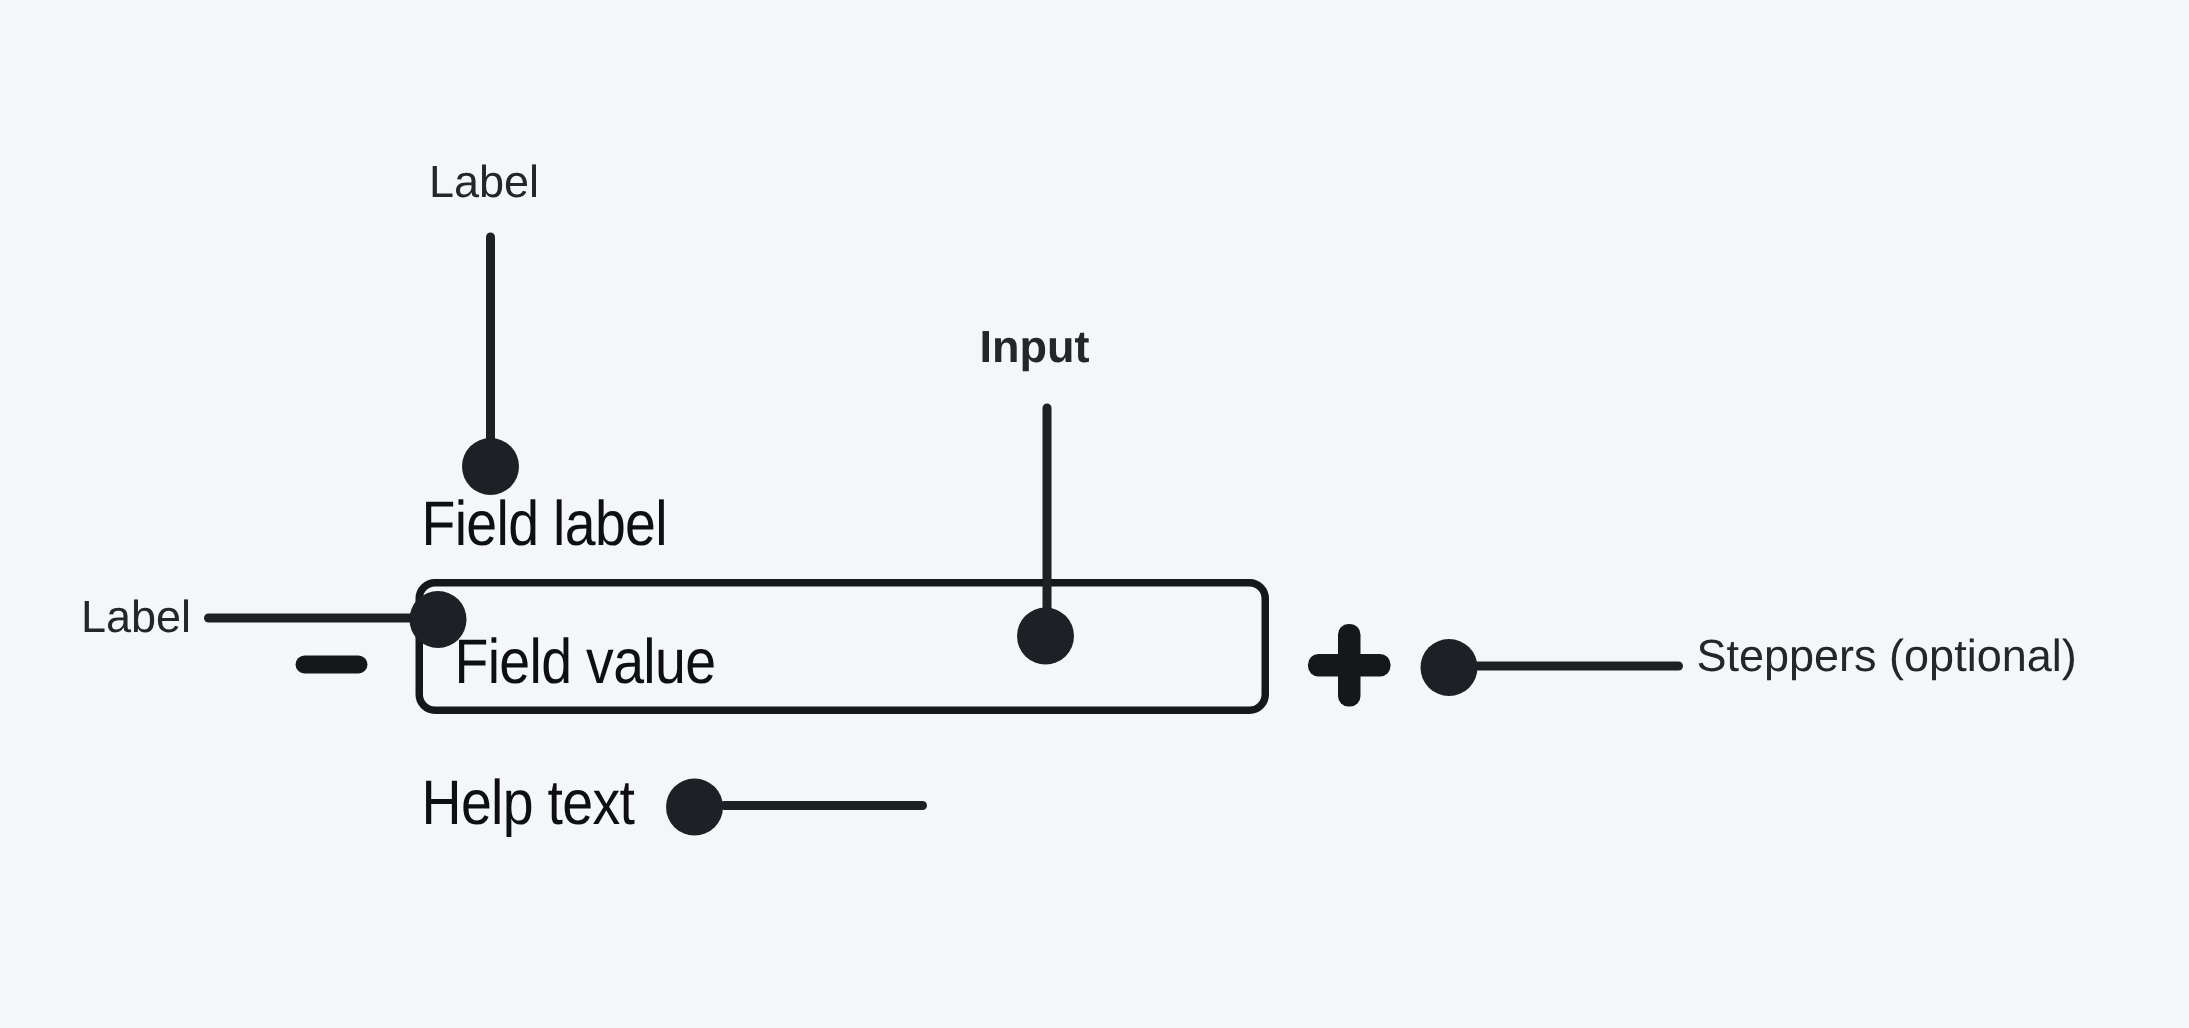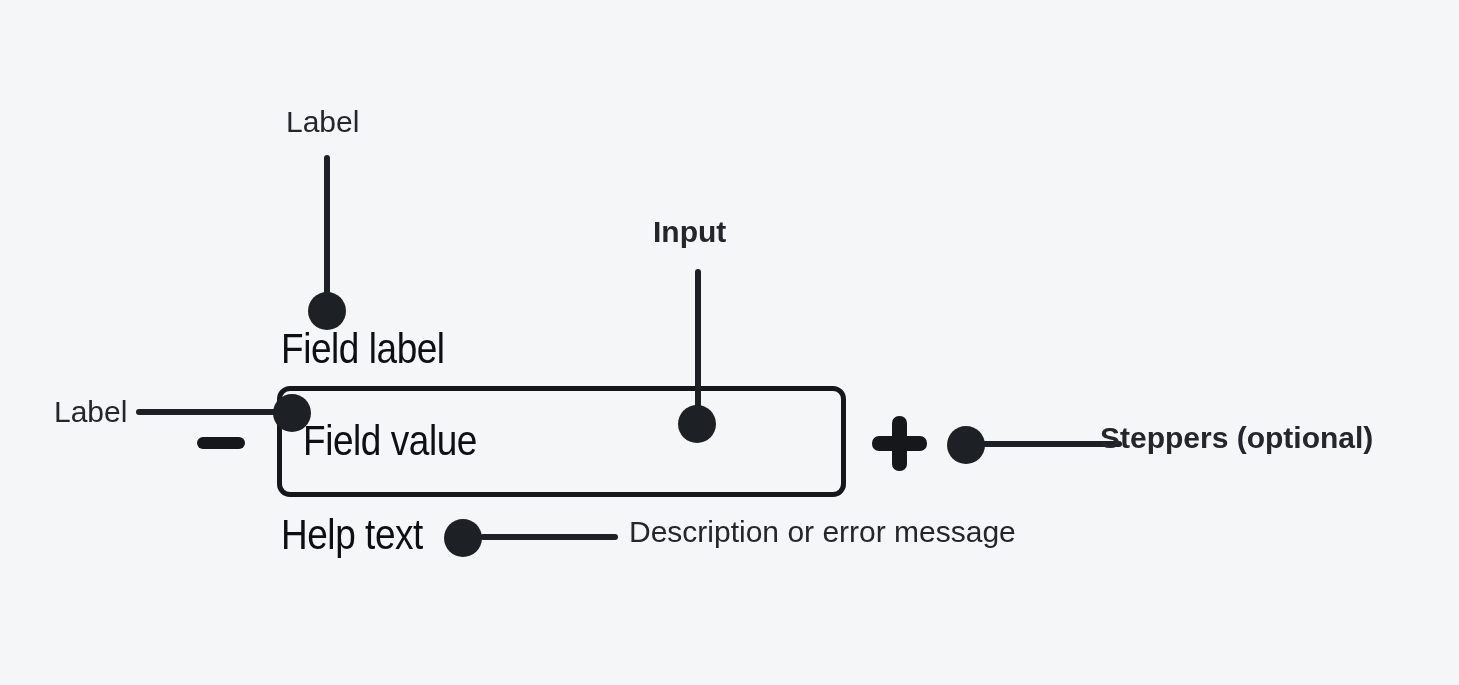--- a/index.html
+++ b/index.html
@@ -35,21 +35,21 @@
     transform-origin:left top;
     letter-spacing:-0.5px;
   }
 
   .line{position:absolute;background:var(--ink);border-radius:3px;}
   .dot{position:absolute;width:38px;height:38px;border-radius:50%;background:var(--ink);z-index:3;}
 
   .input-box{
     position:absolute;
     left:277px;top:386px;
-    width:569px;height:111px;
+    width:569px;height:90px;
     border:5px solid var(--ink-strong);
     border-radius:13px;
     background:transparent;
     z-index:1;
   }
 
   .stepper-minus{
     position:absolute;left:197px;top:437px;
     width:48px;height:12px;z-index:2;
   }
@@ -99,20 +99,19 @@
   <div class="line z2" style="left:695px;top:269px;width:6px;height:142px;"></div>
   <div class="dot" style="left:678px;top:405px;"></div>
 
   <div class="stepper-plus">
     <div class="h"></div>
     <div class="v"></div>
   </div>
 
   <div class="dot" style="left:947px;top:426px;"></div>
   <div class="line" style="left:982px;top:441px;width:140px;height:6px;"></div>
-  <div class="ann" style="left:1100px;top:423px;font-weight:bold;">Steppers (optional)</div>
+  <div class="ann" style="left:1131px;top:423px;">Steppers (optional)</div>
 
   <div class="comp" style="left:281px;top:514px;">Help text</div>
   <div class="dot" style="left:444px;top:519px;"></div>
   <div class="line" style="left:480px;top:534px;width:138px;height:6px;"></div>
-  <div class="ann" style="left:629px;top:517px;">Description or error message</div>
 
 </div>
 
 </body></html>

